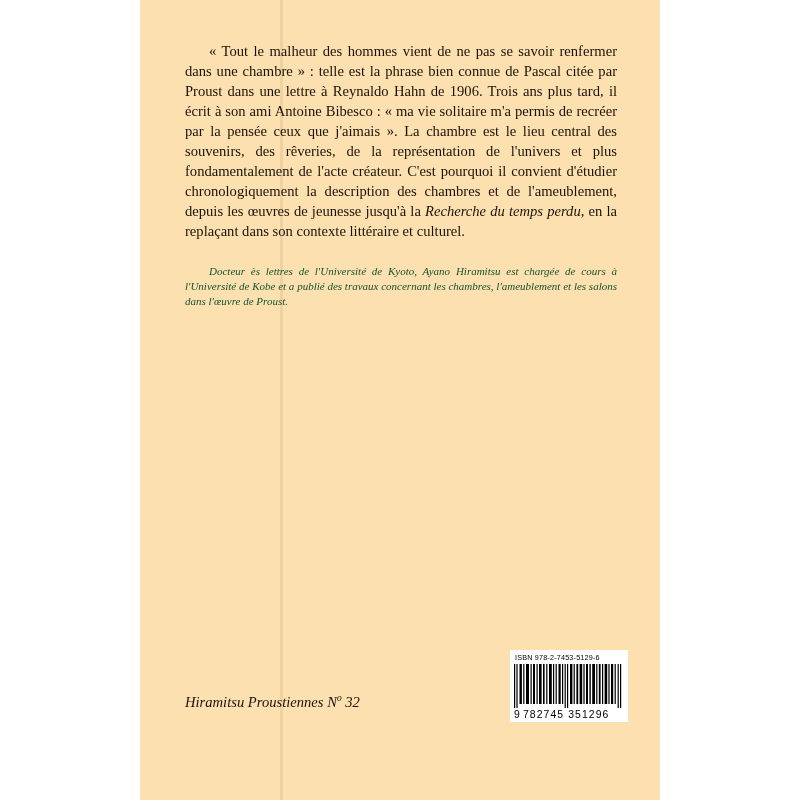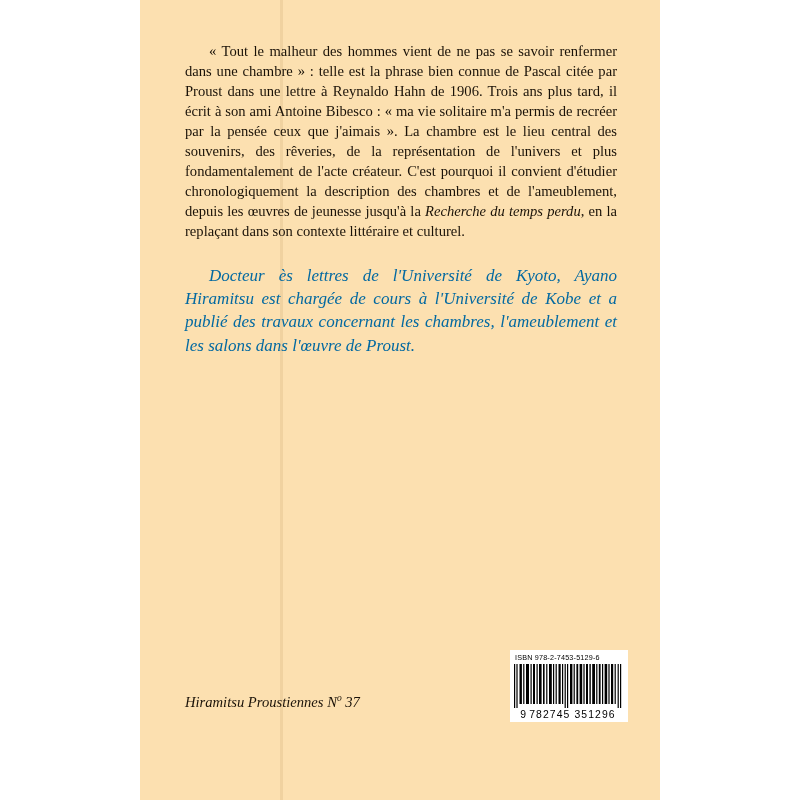--- a/index.html
+++ b/index.html
@@ -50,23 +50,23 @@
     text-indent: 24px;
     margin: 0;
   }
   .blurb em {
     font-style: italic;
   }
   .bio {
     margin-top: 22px;
     font-family: "Liberation Serif", serif;
     font-style: italic;
-    font-size: 17px;
+    font-size: 11px;
     line-height: 1.37;
-    color: #0369a1;
+    color: #14532d;
     text-align: justify;
     text-indent: 24px;
   }
   .series {
     position: absolute;
     left: 45px;
     top: 693px;
     width: 260px;
     font-family: "Liberation Serif", serif;
     font-style: italic;
@@ -99,40 +99,40 @@
     width: 110px;
     height: 44px;
   }
   .barcode-digits {
     font-family: "Liberation Sans", sans-serif;
     font-size: 10.4px;
     letter-spacing: 1.1px;
     color: #000;
     margin: 1px 2px 0 0;
     white-space: nowrap;
-    text-align: center;
+    text-align: left;
   }
   .barcode-digits .lead {
     margin-right: 2px;
   }
 </style>
 </head>
 <body>
 
 <div class="page">
   <div class="cover">
     <div class="spine-edge"></div>
 
     <div class="content">
       <p class="blurb"><span>« Tout le malheur des hommes vient de ne pas se savoir renfermer dans une chambre » : telle est la phrase bien connue de Pascal citée par Proust dans une lettre à Reynaldo Hahn de 1906. Trois ans plus tard, il écrit à son ami Antoine Bibesco : « ma vie solitaire m'a permis de recréer par la pensée ceux que j'aimais ». La chambre est le lieu central des souvenirs, des rêveries, de la représentation de l'univers et plus fondamentalement de l'acte créateur. C'est pourquoi il convient d'étudier chronologiquement la description des chambres et de l'ameublement, depuis les œuvres de jeunesse jusqu'à la </span><em>Recherche du temps perdu</em><span>, en la replaçant dans son contexte littéraire et culturel.</span></p>
 
       <p class="bio">Docteur ès lettres de l'Université de Kyoto, Ayano Hiramitsu est chargée de cours à l'Université de Kobe et a publié des travaux concernant les chambres, l'ameublement et les salons dans l'œuvre de Proust.</p>
     </div>
 
-    <div class="series"><span>Hiramitsu Proustiennes N</span><sup>o</sup><span> 37</span></div>
+    <div class="series"><span>Hiramitsu Proustiennes N</span><sup>o</sup><span> 32</span></div>
 
     <div class="barcode-block">
       <p class="isbn-text">ISBN  978-2-7453-5129-6</p>
       <svg class="bars" viewBox="0 0 110 44" preserveAspectRatio="none">
         <rect x="0" y="0" width="1.2" height="44" fill="#000"></rect>
         <rect x="2.4" y="0" width="1.2" height="44" fill="#000"></rect>
         <rect x="5.5" y="0" width="2.4" height="40" fill="#000"></rect>
         <rect x="9.2" y="0" width="1.2" height="40" fill="#000"></rect>
         <rect x="12.0" y="0" width="3.0" height="40" fill="#000"></rect>
         <rect x="16.5" y="0" width="1.2" height="40" fill="#000"></rect>

